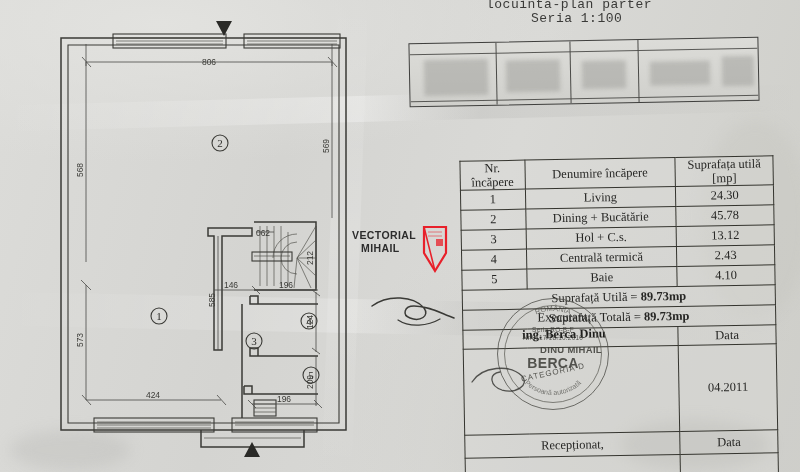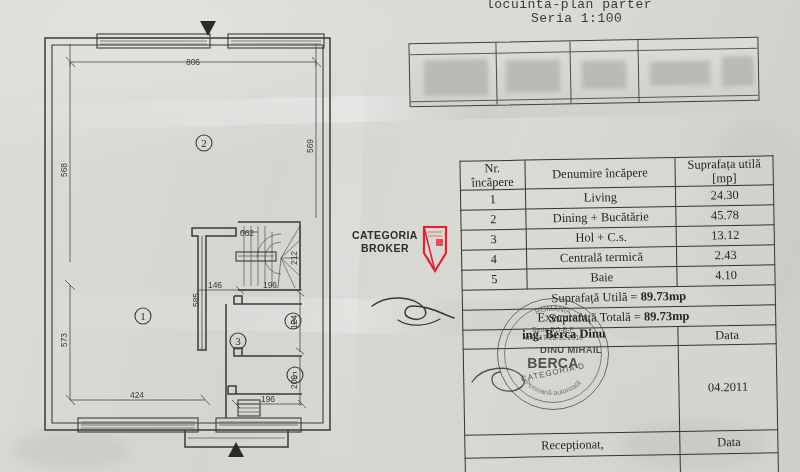--- a/index.html
+++ b/index.html
@@ -23,21 +23,21 @@
   
   .hdr{
     position:absolute;
     font-family:"Liberation Mono", monospace;
     color:#3a3a38;letter-spacing:.5px;white-space:nowrap;
   }
   #hdr-line1{left:486px;top:-3px;font-size:13px;}
   #hdr-line2{left:531px;top:11px;font-size:13px;}
 
   
-  #plan{position:absolute;left:0;top:0;width:400px;height:472px;}
+  #plan{position:absolute;left:16px;top:0;width:400px;height:472px;}
   #plan svg{display:block;}
 
   
   #strip{
     position:absolute;left:409px;top:40px;width:348px;height:62px;
     border:1.4px solid #3f3f3d;
     background:linear-gradient(180deg,#dcdcd8,#d0d0cc);
     transform:rotate(-1.1deg);
     overflow:hidden;
   }
@@ -282,22 +282,22 @@
   <div class="vline" style="left:228px;"></div>
   <div class="sm" style="left:14px;top:16px;width:64px;height:36px;"></div>
   <div class="sm" style="left:96px;top:18px;width:54px;height:32px;"></div>
   <div class="sm" style="left:172px;top:20px;width:44px;height:28px;"></div>
   <div class="sm" style="left:240px;top:22px;width:60px;height:24px;"></div>
   <div class="sm" style="left:312px;top:18px;width:32px;height:30px;"></div>
 </div>
 
 <div id="watermark">
   <div id="wm-text">
-    <span>CATEGORIA</span>
-    <span class="l2">BROKER</span>
+    <span>VECTORIAL</span>
+    <span class="l2">MIHAIL</span>
   </div>
   <svg width="42" height="50" style="position:absolute;left:60px;top:0;" xmlns="http://www.w3.org/2000/svg">
     <path d="M12 2 L34 2 L34 28 L23 46 L12 28 Z" fill="none" stroke="#e8202a" stroke-width="2.2"></path>
     <path d="M12 2 L23 46" fill="none" stroke="#e8202a" stroke-width="1.6"></path>
     <rect x="24" y="14" width="7" height="7" fill="#e8202a" opacity=".75"></rect>
     <path d="M16 7 L30 7 M16 11 L30 11" stroke="#e8202a" stroke-width=".9" opacity=".6"></path>
   </svg>
 </div>
 
 <div id="tbl-wrap">

